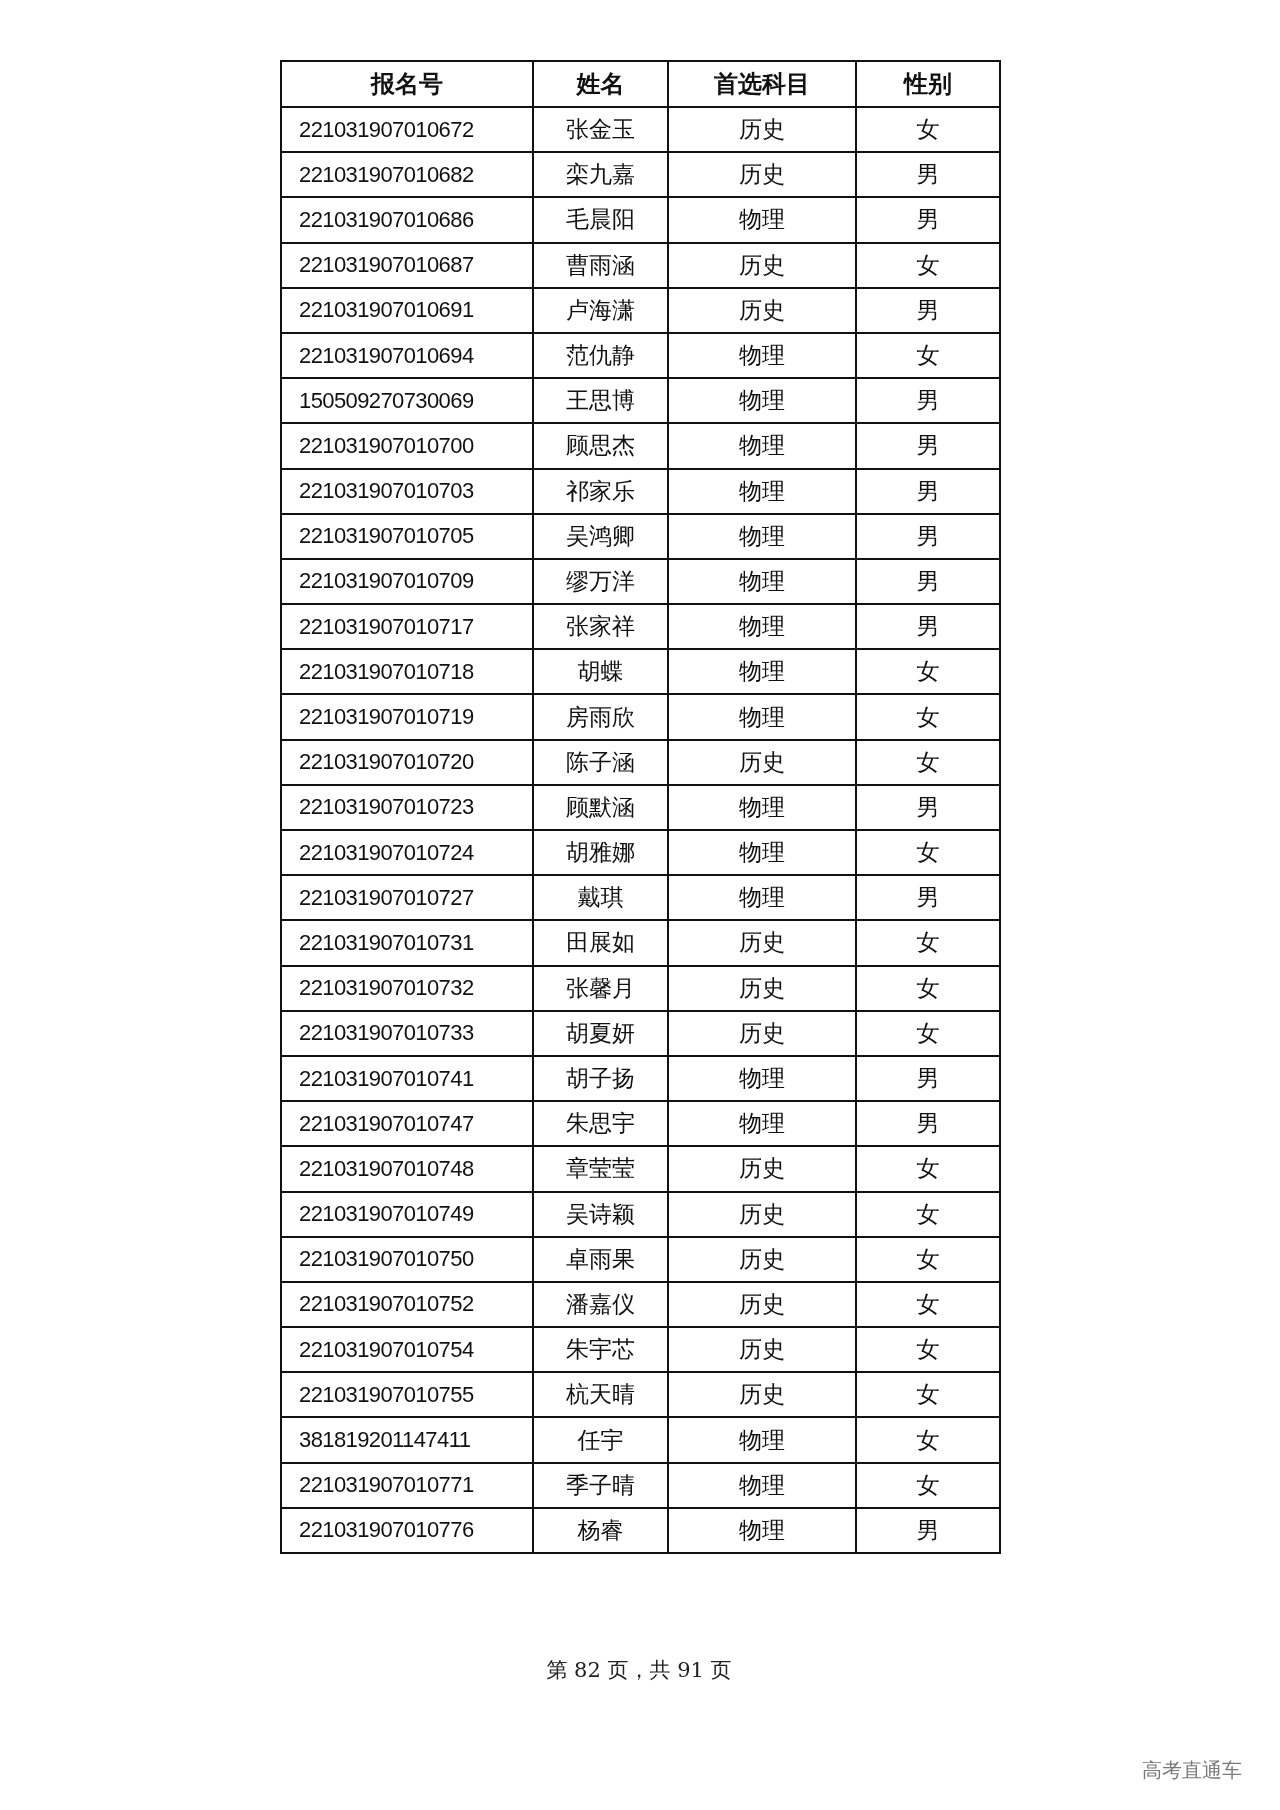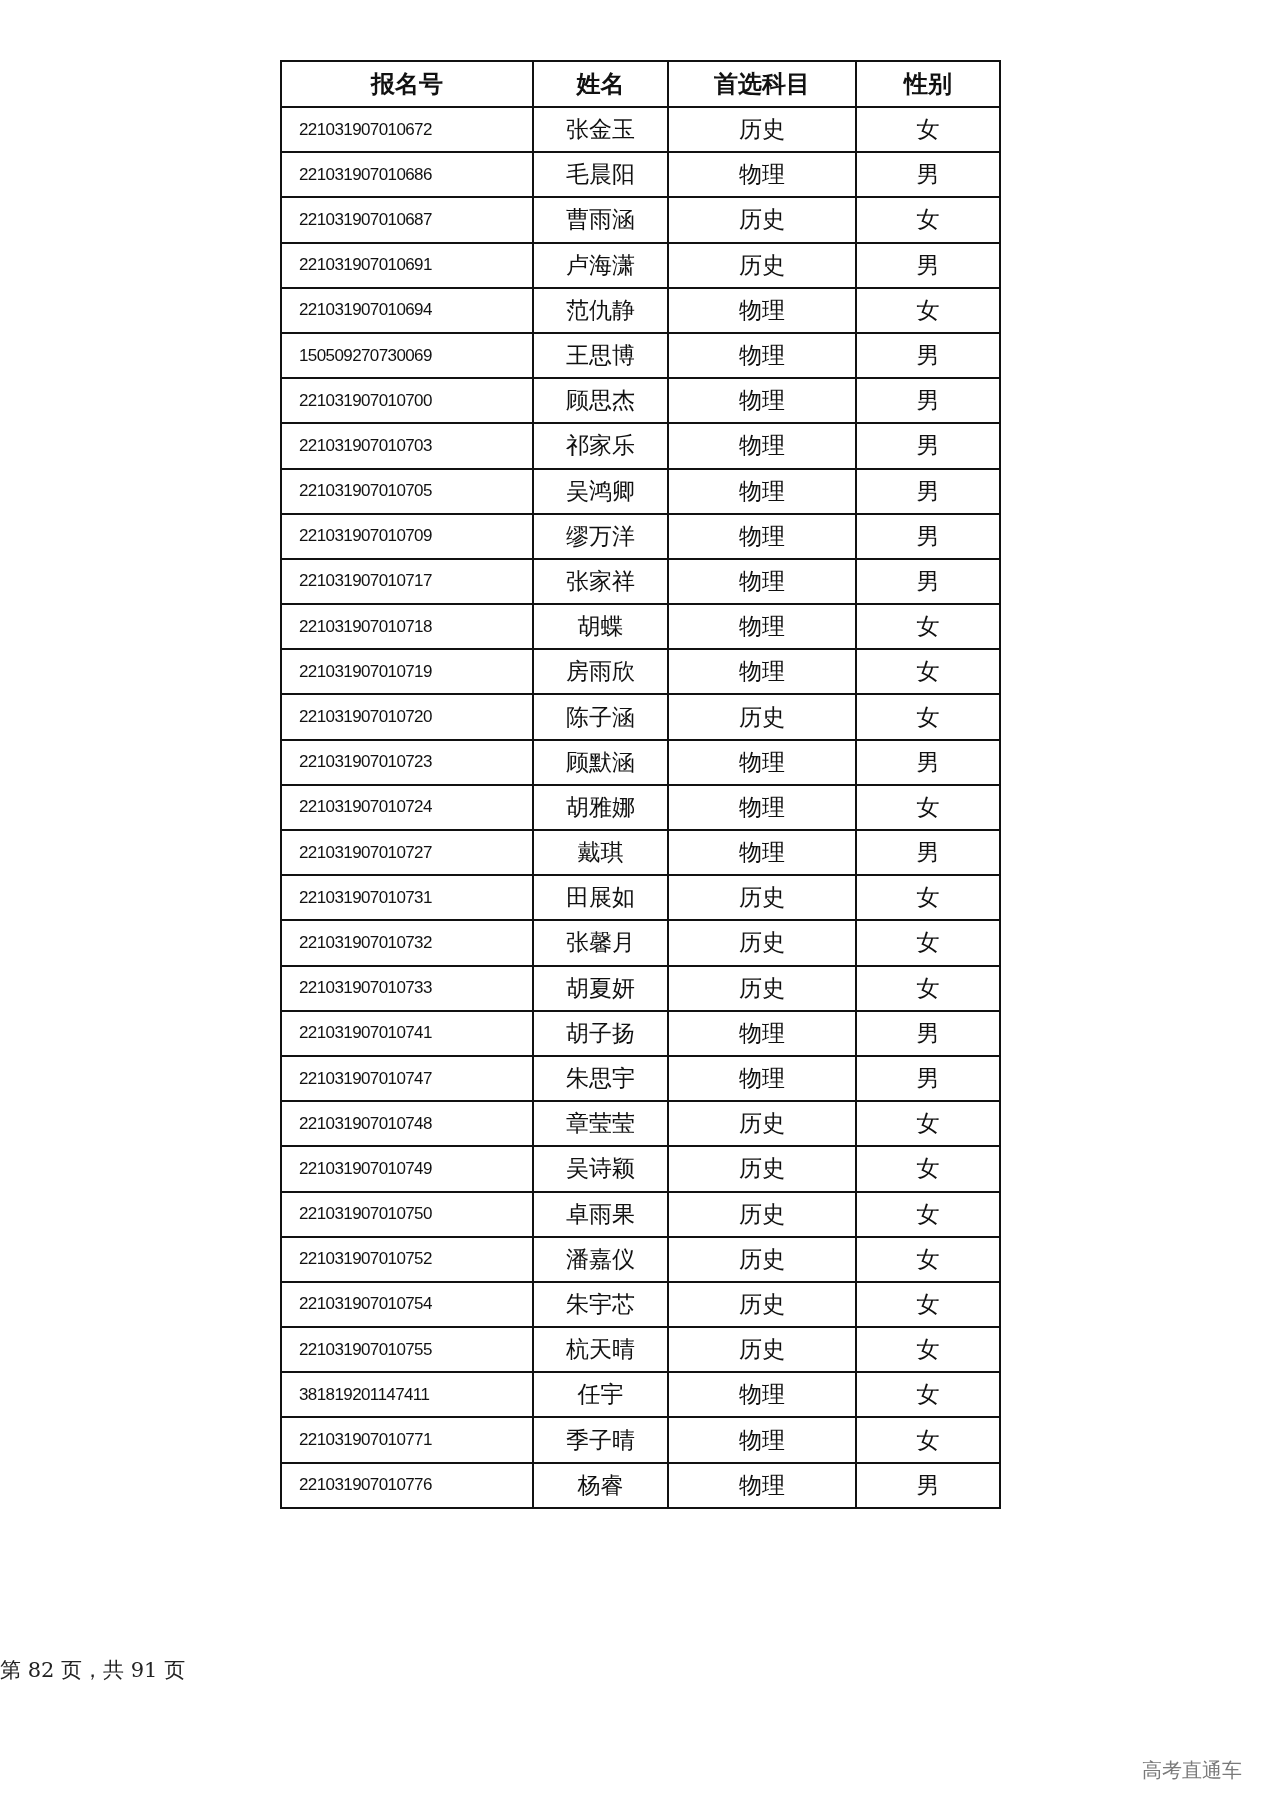--- a/index.html
+++ b/index.html
@@ -49,32 +49,32 @@
       font-size: 24px;
       font-family: "DejaVu Sans", "Liberation Sans", sans-serif;
     }
     table.roster td {
       height: 43.2px;
       font-size: 23px;
       font-family: "DejaVu Serif", "Liberation Serif", serif;
     }
     table.roster td.id-cell {
       font-family: "Liberation Sans", "DejaVu Sans", sans-serif;
-      font-size: 17px;
+      font-size: 22px;
       letter-spacing: -0.6px;
       text-align: left;
       padding-left: 17px;
       margin-left: 24px;
     }
     .footer {
       position: absolute;
       left: 0;
       width: 1280px;
       top: 1656px;
-      text-align: left;
+      text-align: center;
       font-family: "DejaVu Serif", "Liberation Serif", serif;
       font-size: 21px;
       color: #222222;
       padding-right: 2px;
       box-sizing: border-box;
     }
     .footer span { white-space: pre; }
     .watermark {
       position: absolute;
       left: 1142px;
@@ -105,20 +105,26 @@
       </tr>
     </thead>
     <tbody id="roster-body">
         <tr>
           <td class="id-cell">221031907010672</td>
           <td class="name-cell">张金玉</td>
           <td class="subject-cell">历史</td>
           <td class="gender-cell">女</td>
         </tr>
         <tr>
+          <td class="id-cell">221031907010682</td>
+          <td class="name-cell">栾九嘉</td>
+          <td class="subject-cell">历史</td>
+          <td class="gender-cell">男</td>
+        </tr>
+        <tr>
           <td class="id-cell">221031907010686</td>
           <td class="name-cell">毛晨阳</td>
           <td class="subject-cell">物理</td>
           <td class="gender-cell">男</td>
         </tr>
         <tr>
           <td class="id-cell">221031907010687</td>
           <td class="name-cell">曹雨涵</td>
           <td class="subject-cell">历史</td>
           <td class="gender-cell">女</td>

